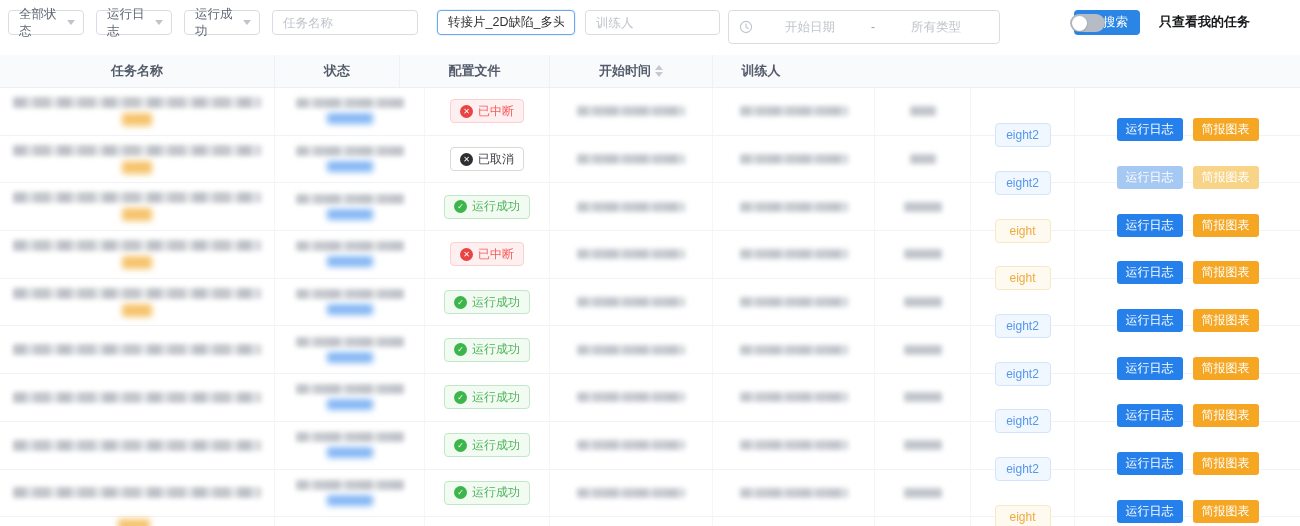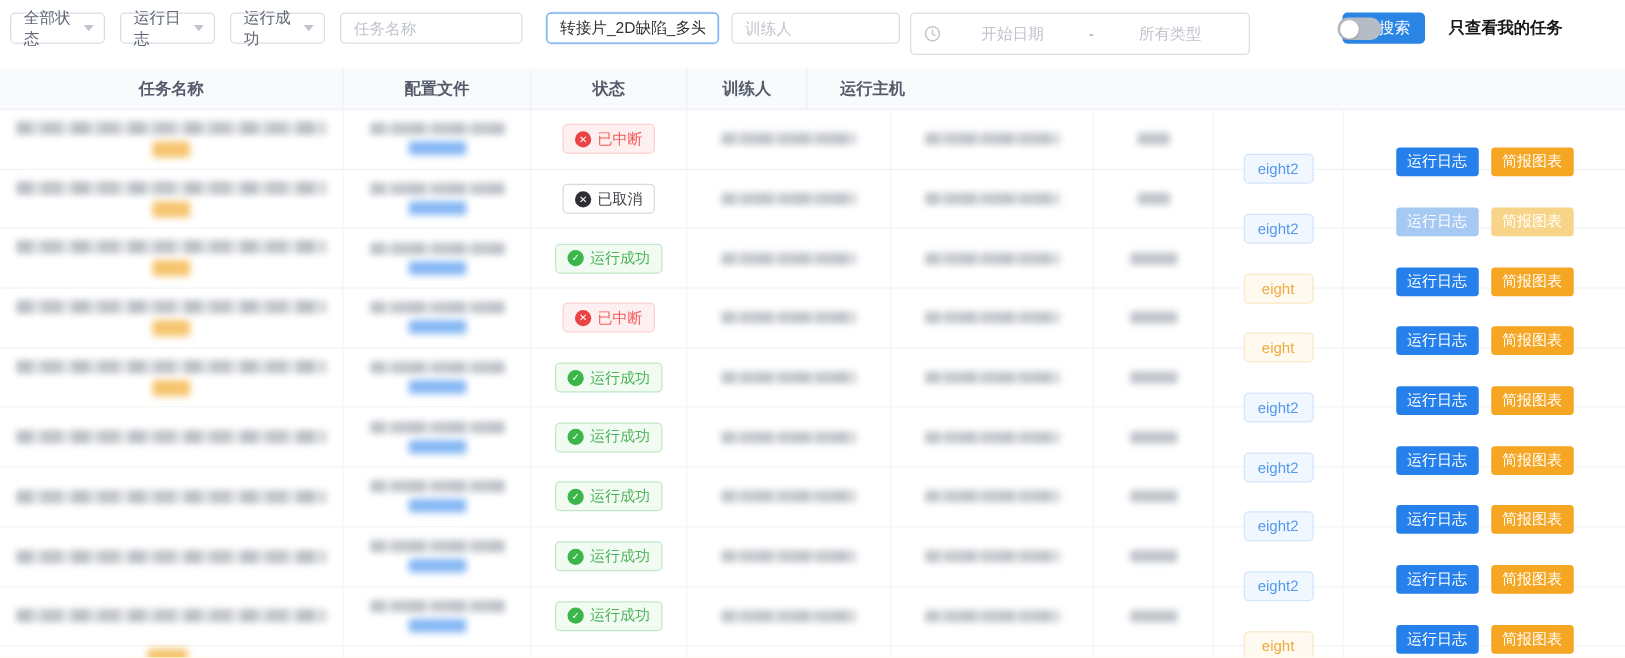--- a/index.html
+++ b/index.html
@@ -141,31 +141,35 @@
       <span class="knob"></span>
     </div>
     <span class="toggle-label" style="left:1159px">只查看我的任务</span>
   </div>
 
   <div class="table">
     <div class="thead">
       <div class="th c1">
           <span>任务名称</span>
         </div>
+      <div class="th c3">
+          <span>状态</span>
+        </div>
       <div class="th c2">
           <span>配置文件</span>
         </div>
-      <div class="th c3">
-          <span>状态</span>
-        </div>
+      <div class="th c4">
+        <span>开始时间</span>
+        <span class="sorter">
+            <i class="up"></i>
+            <i class="dn"></i>
+          </span>
+      </div>
       <div class="th c6">
           <span>训练人</span>
-        </div>
-      <div class="th c7">
-          <span>运行主机</span>
         </div>
     </div>
 
     <div class="tbody">
 
       <div class="tr">
         <div class="td c1">
             <div class="col2lines">
               <div class="smudge sm-name"></div>
               <div class="sm-tag"></div>

